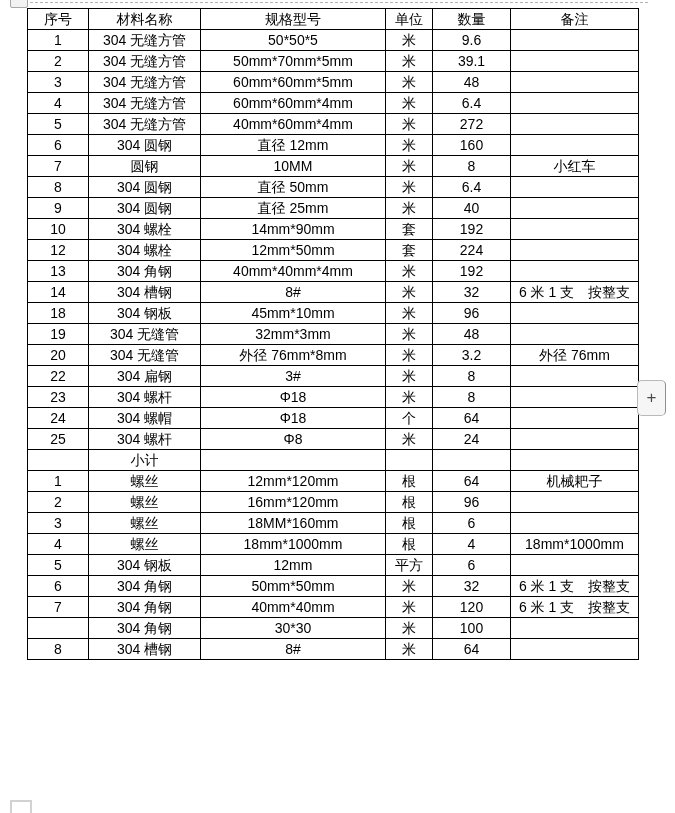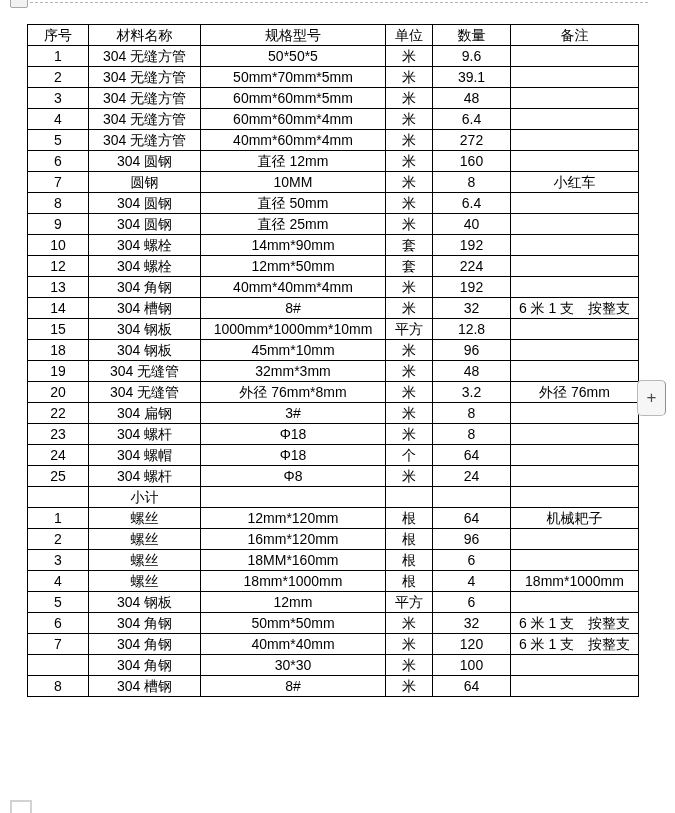--- a/index.html
+++ b/index.html
@@ -31,21 +31,21 @@
     top: -7px;
     width: 16px;
     height: 13px;
     border: 1px solid #a8a8a8;
     border-radius: 2px;
     background: #f2f2f2;
   }
   table.mat {
     position: absolute;
     left: 27px;
-    top: 24px;
+    top: 8px;
     width: 611px;
     height: 565px;
     border-collapse: collapse;
     table-layout: fixed;
   }
   table.mat th, table.mat td {
     border: 1px solid #000000;
     padding: 0 2px;
     text-align: center;
     vertical-align: middle;
@@ -219,28 +219,20 @@
         </tr>
         <tr>
           <td>14</td>
           <td>304 槽钢</td>
           <td>8#</td>
           <td>米</td>
           <td>32</td>
           <td>6 米 1 支　按整支</td>
         </tr>
         <tr>
-          <td>15</td>
-          <td>304 钢板</td>
-          <td>1000mm*1000mm*10mm</td>
-          <td>平方</td>
-          <td>12.8</td>
-          <td></td>
-        </tr>
-        <tr>
           <td>18</td>
           <td>304 钢板</td>
           <td>45mm*10mm</td>
           <td>米</td>
           <td>96</td>
           <td></td>
         </tr>
         <tr>
           <td>19</td>
           <td>304 无缝管</td>

